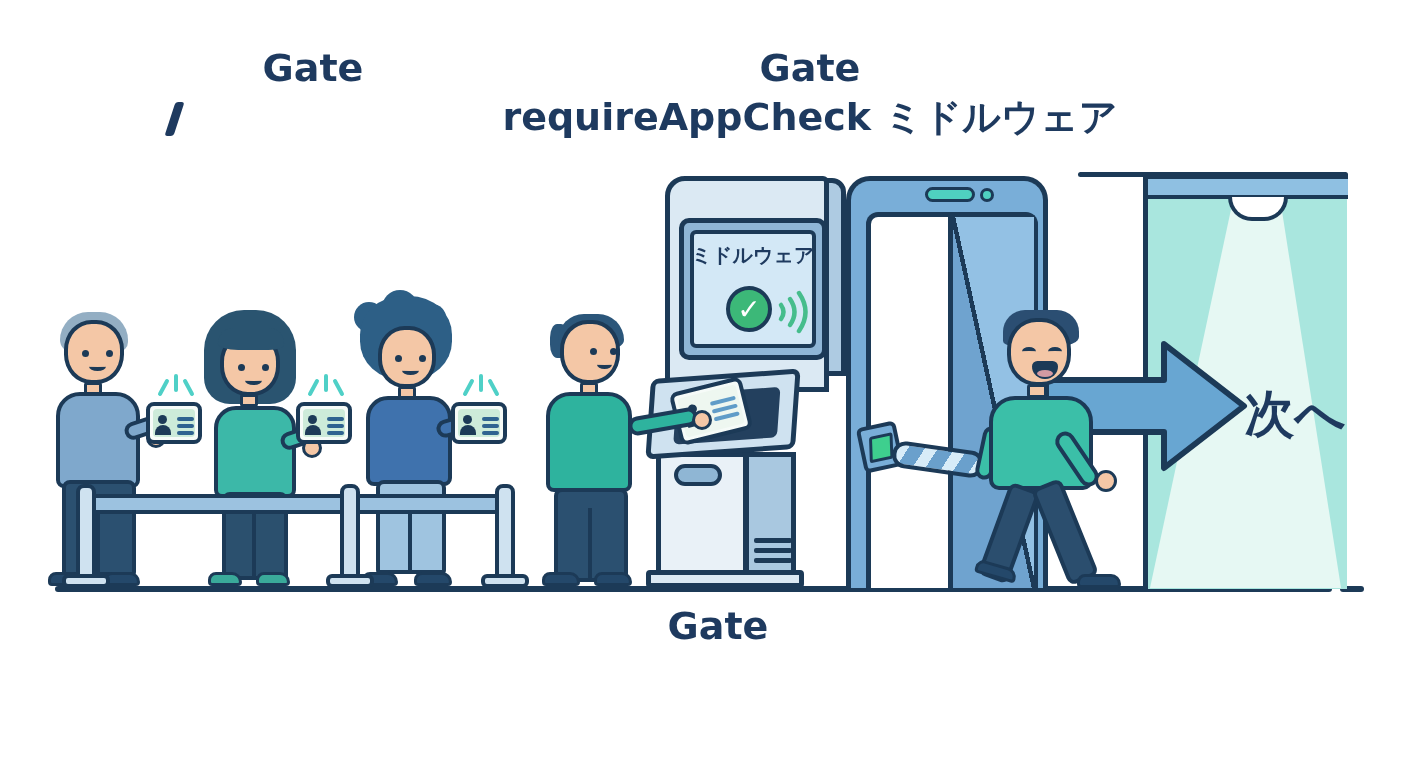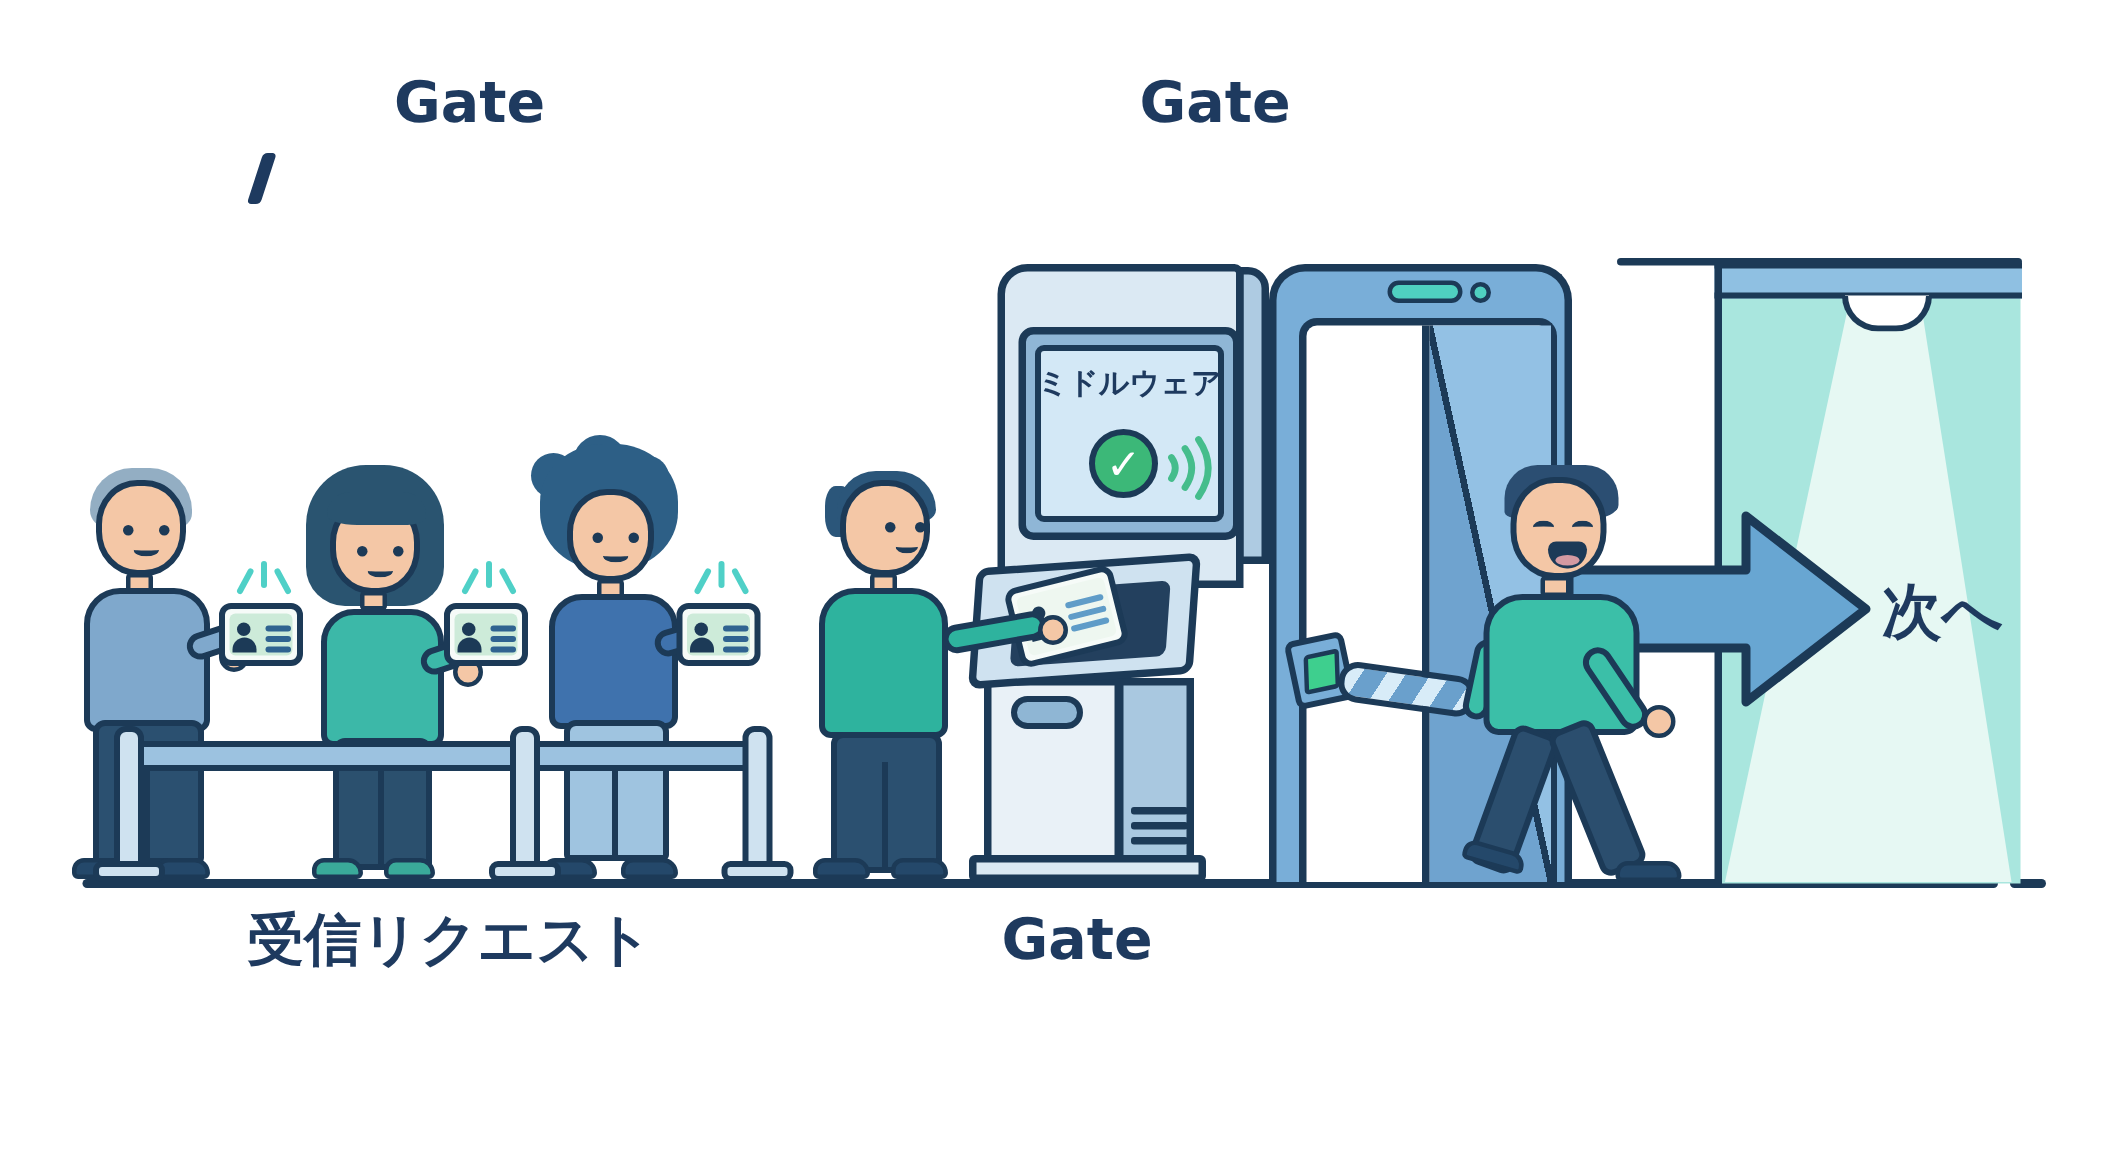--- a/index.html
+++ b/index.html
@@ -42,21 +42,21 @@
 
   <div class="abs" style="left:55px;top:586px;width:1277px;height:6px;background:var(--navy);border-radius:3px"></div>
   <div class="abs" style="left:1340px;top:586px;width:24px;height:6px;background:var(--navy);border-radius:3px"></div>
 
   <div class="abs" style="left:1148px;top:197px;width:199px;height:392px;background:var(--room)"></div>
   <div class="abs" style="left:1148px;top:199px;width:199px;height:389px;background:var(--beam);clip-path:polygon(42% 2%,67% 2%,97% 100%,1% 100%)"></div>
   <div class="abs" style="left:1143px;top:175px;width:205px;height:24px;background:var(--band);border-top:4px solid var(--navy);border-bottom:4px solid var(--navy)"></div>
   <div class="abs" style="left:1078px;top:172px;width:270px;height:5px;background:var(--navy);border-radius:3px"></div>
   <div class="abs" style="left:1143px;top:175px;width:5px;height:414px;background:var(--navy)"></div>
   <div class="abs" style="left:1228px;top:197px;width:60px;height:24px;background:#fff;border:4px solid var(--navy);border-top:none;border-radius:0 0 30px 30px"></div>
-  <div class="lbl" style="left:1240px;top:382px;width:110px;font-size:40px"><span>次へ</span></div>
+  <div class="lbl" style="left:1240px;top:382px;width:110px;font-size:50px"><span>次へ</span></div>
 
   <div class="abs" style="left:846px;top:176px;width:202px;height:412px;background:var(--gate);border:5px solid var(--navy);border-bottom:none;border-radius:24px 24px 0 0"></div>
   <div class="abs" style="left:866px;top:212px;width:172px;height:376px;background:#fff;border:5px solid var(--navy);border-bottom:none;border-radius:12px 12px 0 0"></div>
   <div class="abs" style="left:948px;top:217px;width:86px;height:371px;background:linear-gradient(to top right,#6fa3cf 48.6%,#1c3a57 48.6% 51.4%,#93c1e4 51.4%);border-left:5px solid var(--navy)"></div>
   <div class="abs" style="left:925px;top:187px;width:50px;height:15px;background:#4fd0c0;border:3px solid var(--navy);border-radius:9px"></div>
   <div class="abs" style="left:980px;top:188px;width:14px;height:14px;background:#4fd0c0;border:3px solid var(--navy);border-radius:50%"></div>
 
   <div class="abs" style="left:860px;top:424px;width:40px;height:46px;background:var(--gate);border:4px solid var(--navy);border-radius:6px;transform:rotate(-12deg)">
     <div class="abs" style="left:5px;top:7px;width:24px;height:26px;background:#3ecf8e;border:3px solid var(--navy);border-radius:3px;transform:skewX(-10deg)"></div>
   </div>
@@ -239,21 +239,21 @@
       <div class="l2"></div>
       <div class="l3"></div>
     </div>
 
   <div class="lbl" style="left:163px;top:44px;width:300px">
     <span class="s">Gate</span>
   </div>
   <div class="abs" style="left:170px;top:102px;width:9px;height:34px;background:var(--text);transform:skewX(-18deg);border-radius:3px"></div>
   <div class="lbl" style="left:500px;top:44px;width:620px">
     <span class="s">Gate</span>
+    <span class="s">requireAppCheck ミドルウェア</span>
   </div>
   <div class="lbl" style="left:150px;top:602px;width:300px">
-    <span class="s">受信リクエスト</span>
   </div>
   <div class="lbl" style="left:538px;top:602px;width:360px">
     <span class="s">Gate</span>
   </div>
 
 </div>
 
 </body></html>

